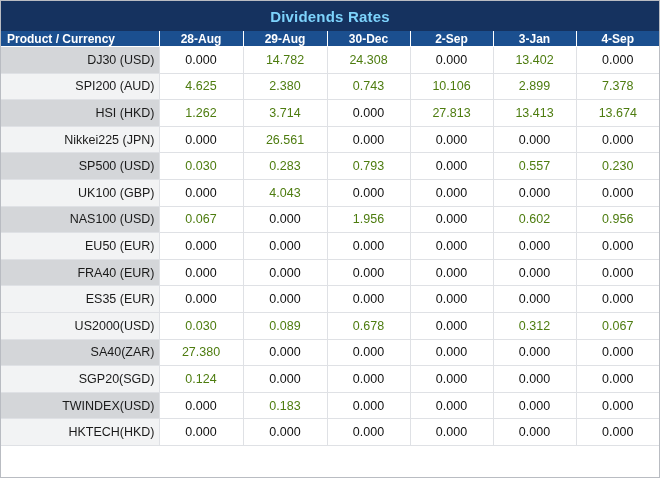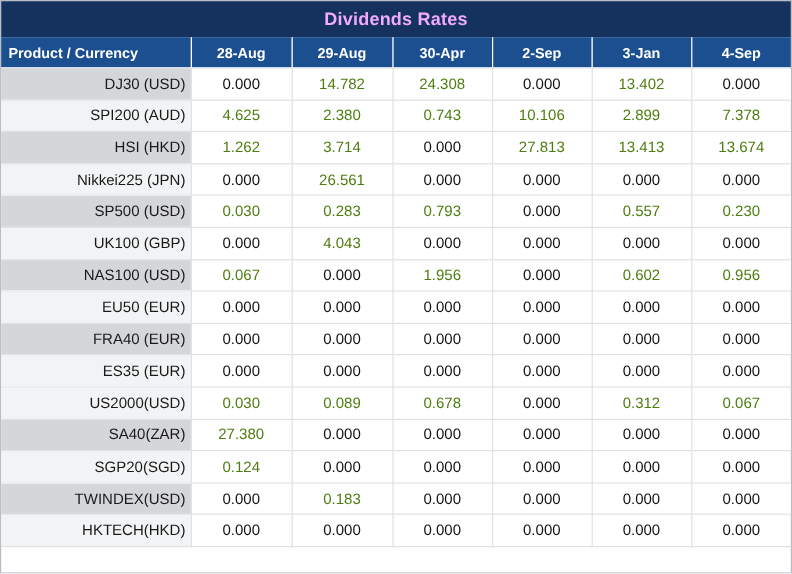--- a/index.html
+++ b/index.html
@@ -18,40 +18,40 @@
     height: 478px;
     box-sizing: border-box;
     border: 1px solid #b9bcc2;
     background: #ffffff;
     display: flex;
     flex-direction: column;
   }
   .title-bar {
     height: 30px;
     background: #15325f;
-    color: #f0abfc;
+    color: #7dd3fc;
     display: flex;
     align-items: center;
     justify-content: center;
     font-size: 15px;
     font-weight: bold;
     letter-spacing: 0.2px;
     flex: 0 0 auto;
   }
   table {
     border-collapse: collapse;
     width: 100%;
     table-layout: fixed;
   }
   thead th {
     background: #1b4f8f;
     color: #ffffff;
     font-size: 12px;
     font-weight: bold;
-    height: 25px;
+    height: 15px;
     border-right: 1px solid #ffffff;
     border-bottom: 1px solid #ffffff;
     text-align: center;
     padding: 0;
   }
   thead th.head-label {
     text-align: left;
     padding-left: 6px;
     background: #1b4f8f;
   }
@@ -96,21 +96,21 @@
       <col style="width:83px">
       <col style="width:83px">
       <col style="width:83px">
       <col style="width:83px">
     </colgroup>
     <thead>
       <tr id="header-row">
           <th class="head-label">Product / Currency</th>
           <th>28-Aug</th>
           <th>29-Aug</th>
-          <th>30-Apr</th>
+          <th>30-Dec</th>
           <th>2-Sep</th>
           <th>3-Jan</th>
           <th>4-Sep</th>
         </tr>
     </thead>
     <tbody id="table-body">
         <tr class="shade">
           <td class="label">DJ30 (USD)</td>
           <td class="val-dark">0.000</td>
           <td class="val-red">14.782</td>

